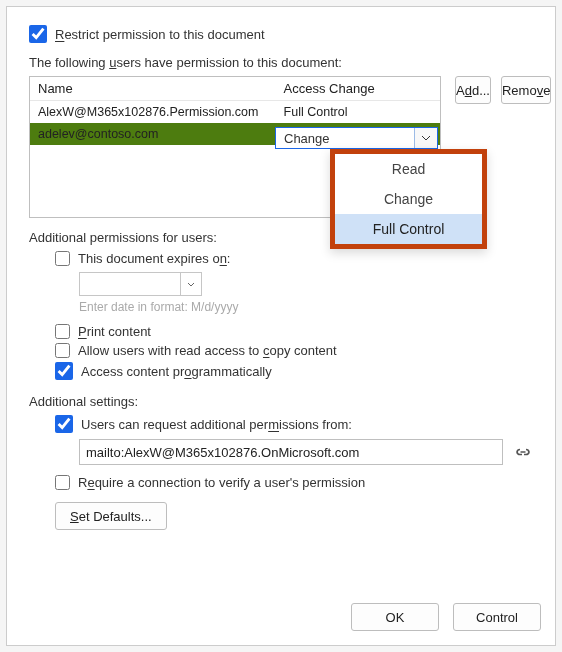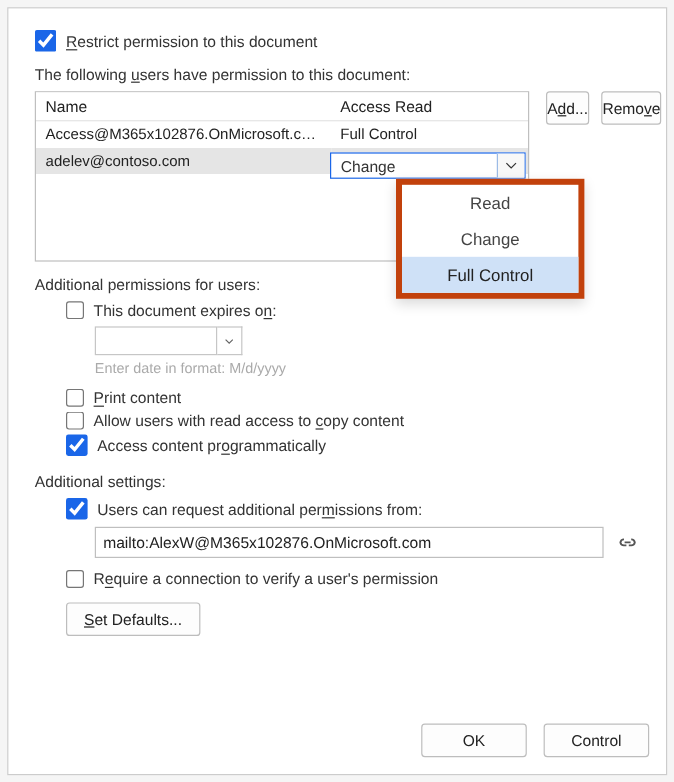--- a/index.html
+++ b/index.html
@@ -16,21 +16,21 @@
   .section{margin-top:12px;margin-bottom:6px;color:#333;}
   .tbl-row{display:flex;align-items:stretch;gap:14px;}
   .tbl-wrap{flex:1;border:1px solid #bfbfbf;background:#fff;height:142px;box-sizing:border-box;position:relative;}
   .btncol{display:flex;flex-direction:row;gap:10px;width:78px;}
   .wbtn{border:1px solid #bdbdbd;background:#fdfdfd;border-radius:3px;height:26px;display:flex;align-items:center;justify-content:center;font-size:13px;color:#222;}
   .wbtn.pad{padding:0 14px;width:auto;}
   table{width:100%;border-collapse:collapse;table-layout:fixed;}
   th{font-weight:400;font-size:13px;color:#222;text-align:left;padding:4px 8px;border-bottom:1px solid #e7e7e7;background:#fff;}
   th:first-child{width:56%;}
   td{font-size:12.5px;color:#222;padding:4px 8px;white-space:nowrap;overflow:hidden;text-overflow:ellipsis;}
-  tr.selected td{background:#e5e5e5;}
+  tr.selected td{background:#4d7c0f;}
   .combo{position:absolute;border:1px solid #1a66e8;background:#fff;box-sizing:border-box;display:flex;align-items:center;height:22px;}
   .combo .val{flex:1;padding:0 8px;font-size:13px;}
   .combo .arrow{width:22px;border-left:1px solid #9cbbe6;display:flex;align-items:center;justify-content:center;height:100%;background:#f8f8f8;}
   .dropdown{position:absolute;border:5px solid #c2410c;background:#fff;box-sizing:border-box;box-shadow:0 4px 10px rgba(0,0,0,.15);}
   .dropdown .item{padding:7px 18px;font-size:14px;color:#444;text-align:center;}
   .dropdown .item.hl{background:#cfe1f7;color:#222;}
   .sub{margin-left:26px;}
   .dateRow{display:flex;align-items:center;gap:0;margin:6px 0 2px 24px;}
   .dateInput{width:100px;height:22px;border:1px solid #c6c6c6;background:#fff;display:flex;align-items:center;}
   .dateDrop{width:20px;height:22px;border:1px solid #c6c6c6;border-left:none;display:flex;align-items:center;justify-content:center;}
@@ -54,26 +54,26 @@
     </label>
 
     <div class="section">The following <u>u</u>sers have permission to this document:</div>
 
     <div class="tbl-row">
       <div class="tbl-wrap">
         <table>
           <thead>
               <tr>
             <th>Name</th>
-            <th>Access Read</th>
+            <th>Access Change</th>
           </tr>
             </thead>
           <tbody>
             <tr>
-              <td>Access@M365x102876.OnMicrosoft.com</td>
+              <td>AlexW@M365x102876.Permission.com</td>
               <td>Full Control</td>
             </tr>
             <tr class="selected">
               <td>adelev@contoso.com</td>
               <td>Change</td>
             </tr>
           </tbody>
         </table>
 
         <div class="combo" style="left:245px;top:50px;right:2px;">

